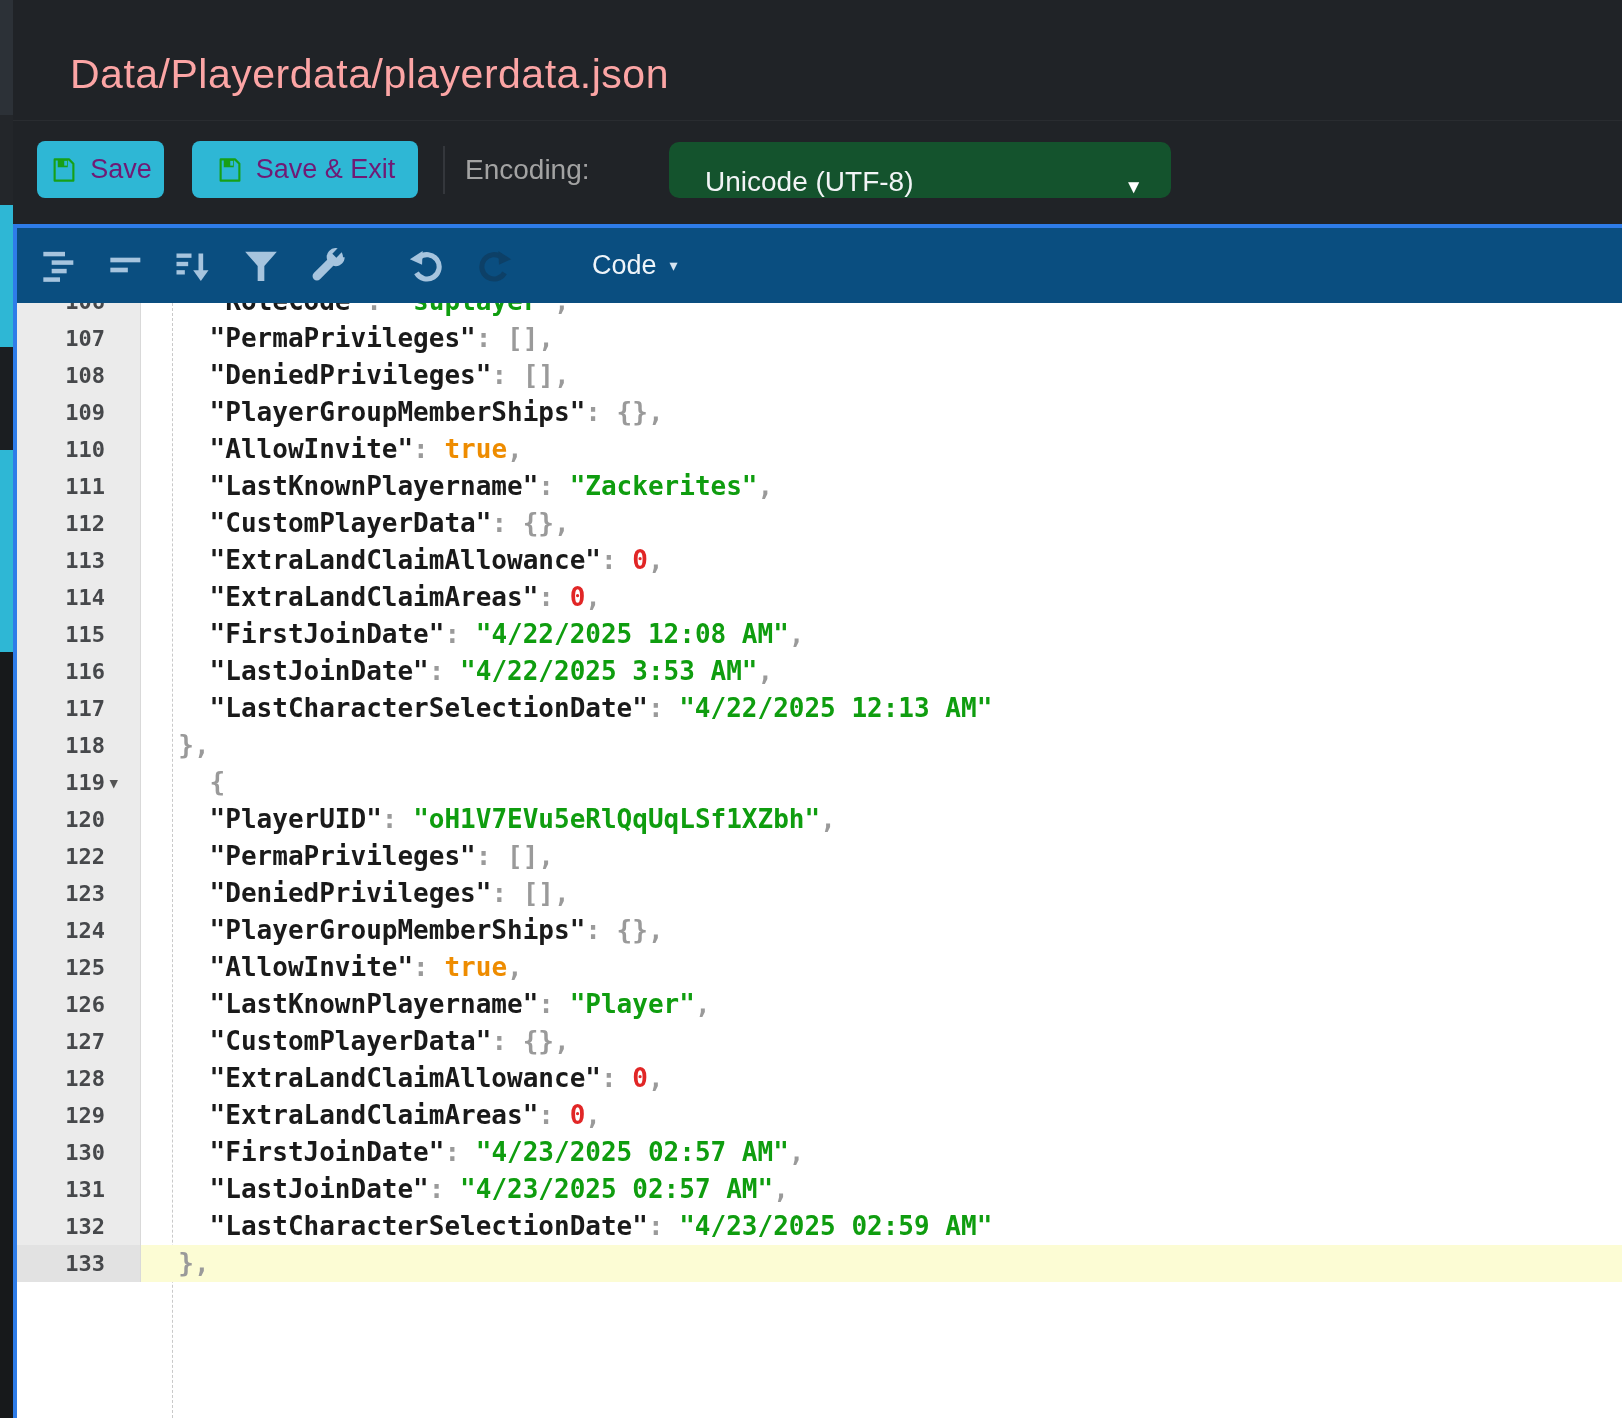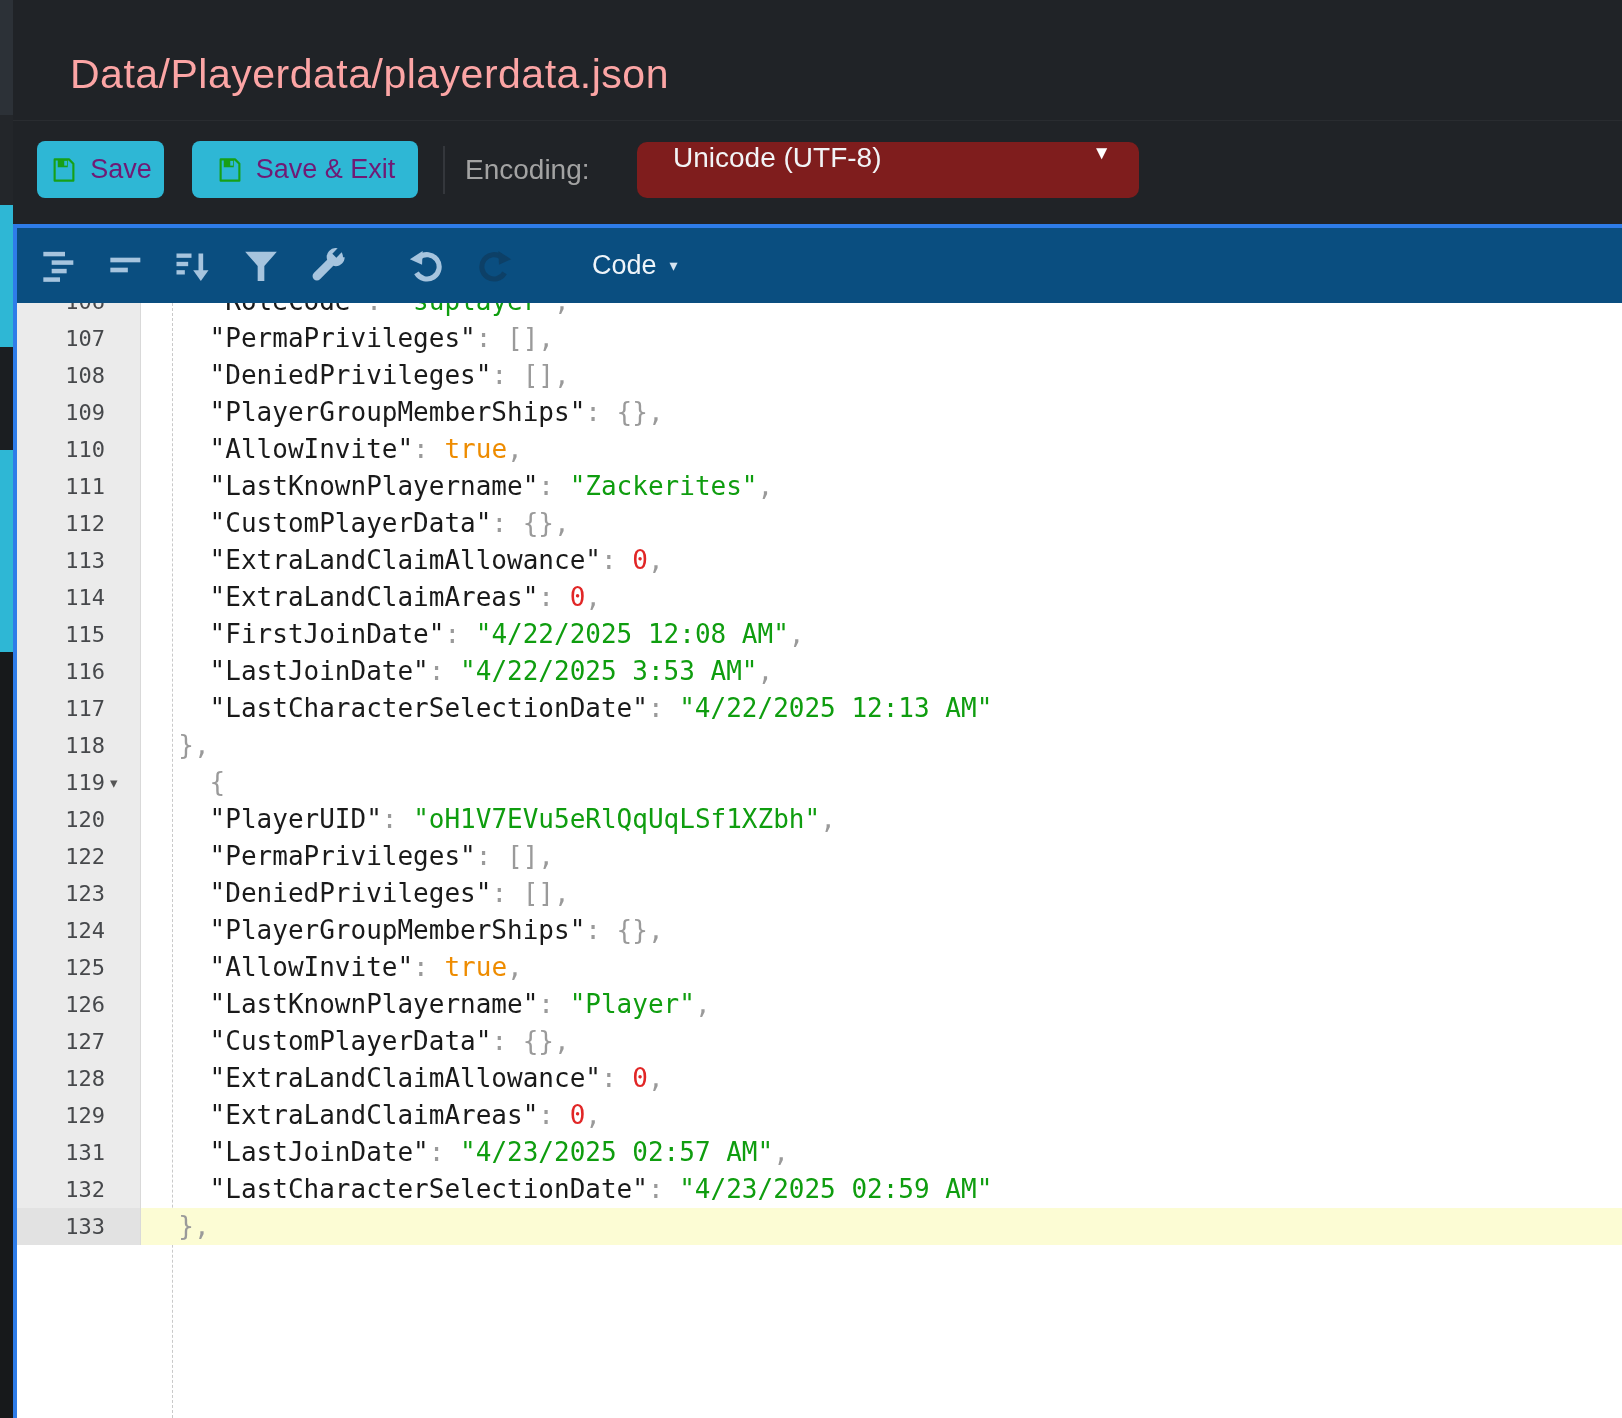--- a/index.html
+++ b/index.html
@@ -16,22 +16,22 @@
 
   .btn{position:absolute;top:141px;height:57px;display:inline-flex;align-items:center;justify-content:center;
        background:var(--accent-cyan);color:#701a75;font-size:27px;font-family:"Liberation Sans",sans-serif;
        border:none;border-radius:8px;cursor:pointer;gap:11px;padding:0 18px;box-sizing:border-box;}
   .btn-save{left:37px;width:127px;}
   .btn-save-exit{left:192px;width:226px;}
   .btn svg{flex:none;}
 
   .ctrl-sep{position:absolute;left:443px;top:146px;width:2px;height:48px;background:#34373c;}
   .enc-label{position:absolute;left:465px;top:141px;height:57px;line-height:57px;font-size:28px;color:#a3a3a3;}
-  .dropdown{position:absolute;left:637px;top:142px;width:502px;height:56px;background:#7f1d1d;border-radius:10px;
-            display:flex;align-items:flex-start;justify-content:space-between;padding:0 28px 0 36px;box-sizing:border-box;
+  .dropdown{position:absolute;left:669px;top:142px;width:502px;height:56px;background:#14532d;border-radius:10px;
+            display:flex;align-items:flex-end;justify-content:space-between;padding:0 28px 0 36px;box-sizing:border-box;
             color:#f2f4f6;font-size:28px;cursor:pointer;}
   .dropdown .caret{font-size:19px;color:#fff;}
 
   
   .editor-frame{position:absolute;left:13px;top:224px;width:1609px;height:1194px;box-sizing:border-box;
                 border-left:4px solid var(--border-blue);border-top:4px solid var(--border-blue);
                 display:flex;flex-direction:column;background:#fff;}
   .toolbar{flex:none;height:75px;background:var(--toolbar-blue);display:flex;align-items:center;
            padding-left:22px;gap:25px;}
   .tb-btn{background:none;border:none;padding:0;margin:0;width:42px;height:42px;display:flex;
@@ -39,21 +39,21 @@
   .tb-btn svg{width:40px;height:40px;fill:currentColor;}
   .tb-undo{margin-left:32px;}
   .tb-redo{color:var(--icon-disabled);}
   .mode-select{margin-left:46px;display:flex;align-items:center;gap:13px;background:none;border:none;
                color:#eef4f9;font-size:27px;font-family:"Liberation Sans",sans-serif;cursor:pointer;}
   .mode-select .caret{font-size:16px;color:#d7e4f0;}
 
   
   .code-area{flex:1;position:relative;background:#fff;overflow:hidden;}
   .indent-guide{position:absolute;left:155px;top:0;bottom:0;border-left:1px dashed #c9c9c9;}
-  .code-row{position:relative;display:flex;height:37px;}
+  .code-row{position:relative;display:flex;height:37px;font-weight:bold;}
   .code-row.clip{margin-top:-20px;}
   .gutter-cell{flex:none;width:124px;box-sizing:border-box;background:#ebebeb;border-right:1px solid #d9d9d9;
                display:flex;align-items:center;}
   .code-row.active .gutter-cell{background:#e2e2e2;}
   .lno{display:inline-block;width:88px;text-align:right;font-family:"DejaVu Sans Mono",monospace;
        font-size:22px;color:#46484b;}
   .fold{display:inline-block;width:30px;padding-left:5px;font-size:15px;color:#555;cursor:pointer;}
   .line-content{flex:1;white-space:pre;font-family:"DejaVu Sans Mono",monospace;font-size:26px;line-height:37px;
                 color:var(--property-dark);padding-left:6px;cursor:text;}
   .code-row.active .line-content{background:var(--active-line-yellow);}
@@ -326,20 +326,27 @@
           </div>
           <div class="code-row">
             <div class="gutter-cell">
               <span class="lno">129</span>
               <span class="fold"></span>
             </div>
             <div class="line-content"><span class="tok-p">    "ExtraLandClaimAreas"</span><span class="tok-u">: </span><span class="tok-n">0</span><span class="tok-u">,</span></div>
           </div>
           <div class="code-row">
             <div class="gutter-cell">
+              <span class="lno">130</span>
+              <span class="fold"></span>
+            </div>
+            <div class="line-content"><span class="tok-p">    "FirstJoinDate"</span><span class="tok-u">: </span><span class="tok-s">"4/23/2025 02:57 AM"</span><span class="tok-u">,</span></div>
+          </div>
+          <div class="code-row">
+            <div class="gutter-cell">
               <span class="lno">131</span>
               <span class="fold"></span>
             </div>
             <div class="line-content"><span class="tok-p">    "LastJoinDate"</span><span class="tok-u">: </span><span class="tok-s">"4/23/2025 02:57 AM"</span><span class="tok-u">,</span></div>
           </div>
           <div class="code-row">
             <div class="gutter-cell">
               <span class="lno">132</span>
               <span class="fold"></span>
             </div>

